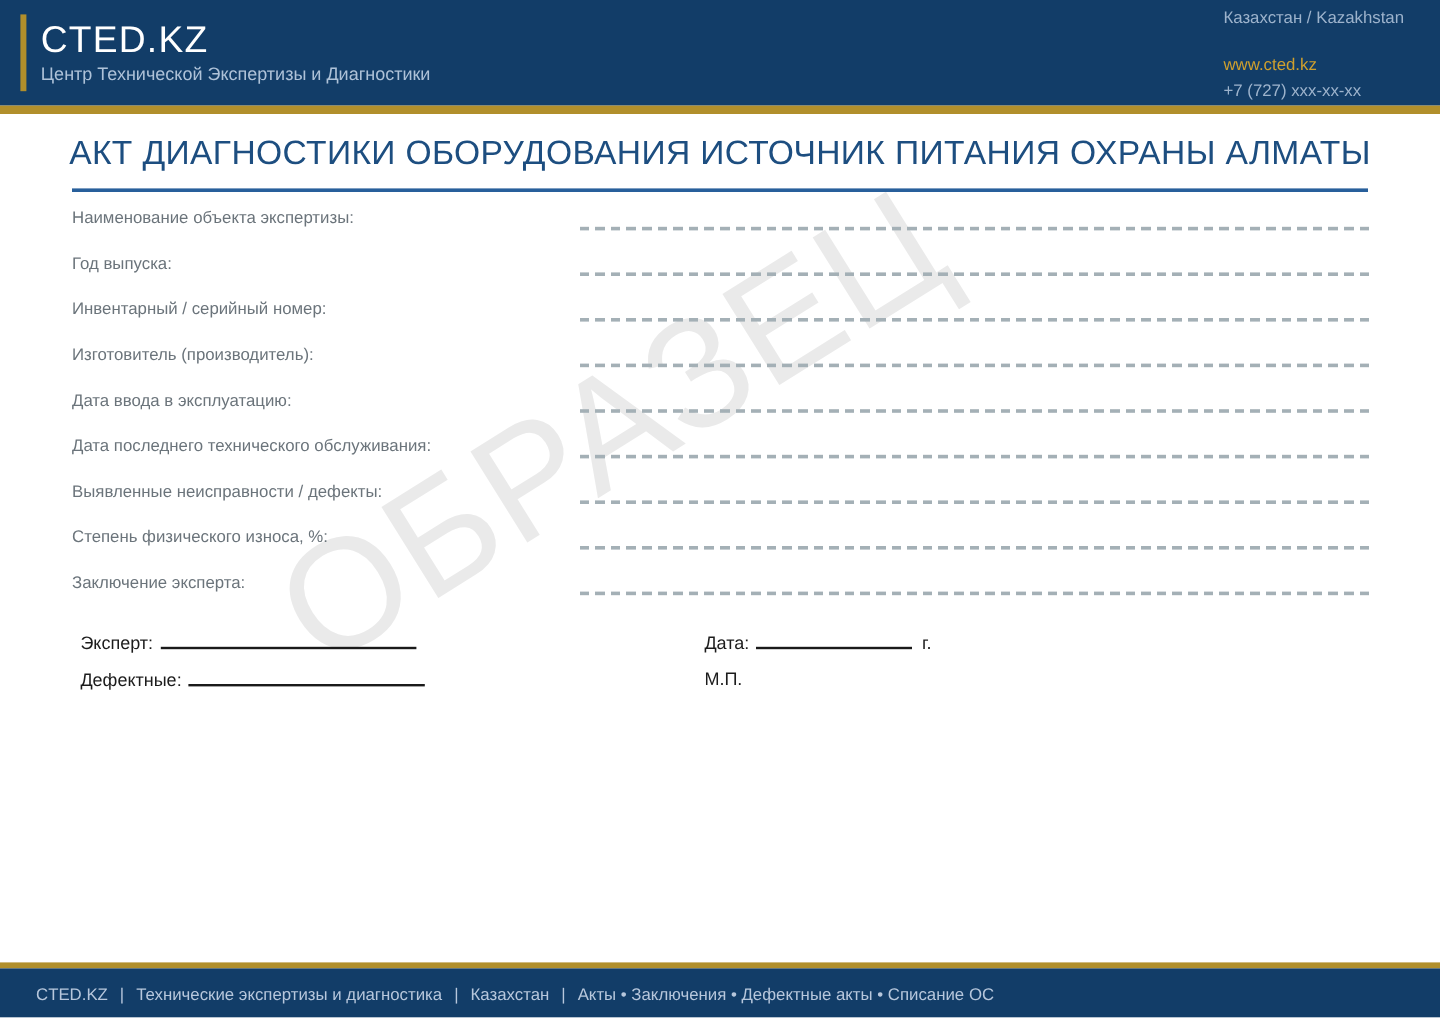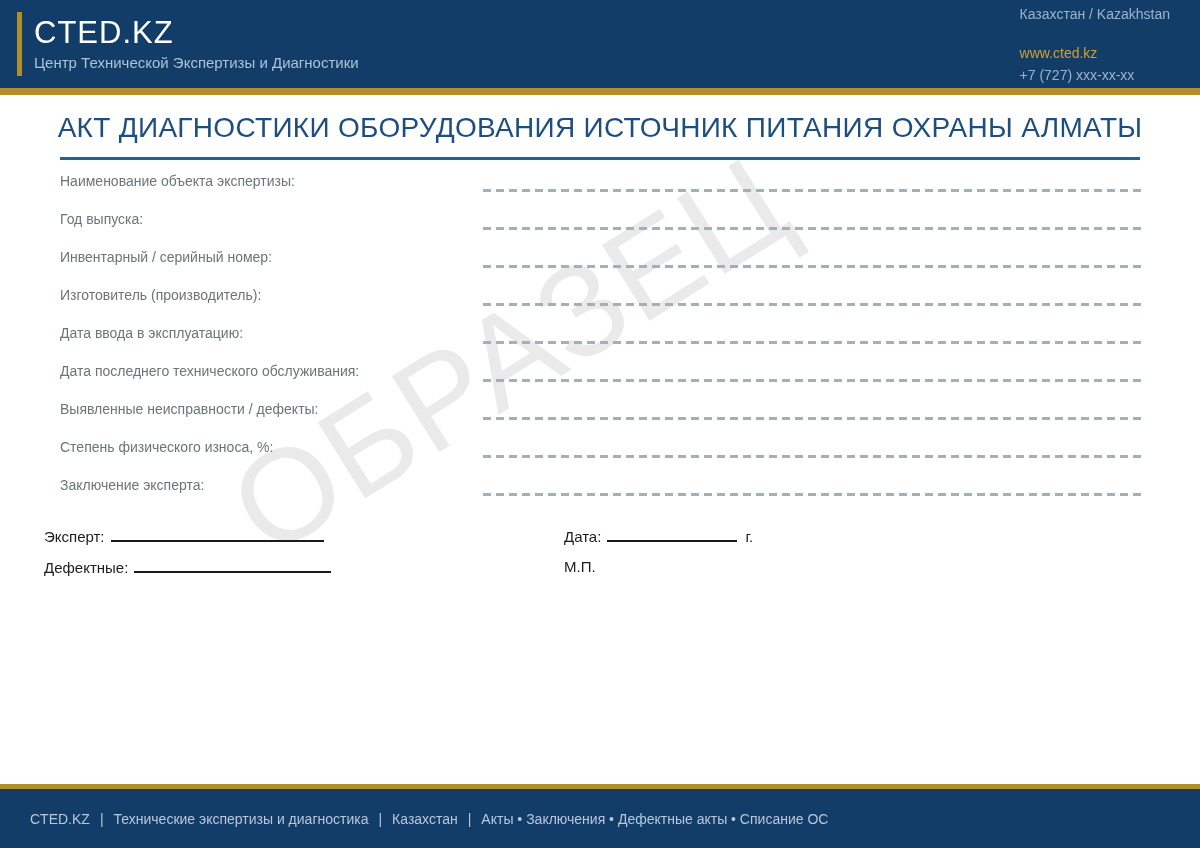--- a/index.html
+++ b/index.html
@@ -40,33 +40,33 @@
 
   .fields { position:relative; z-index:1; margin-top:2px; padding:0 59px 0 60px; }
   .field-row { display:flex; align-items:center; height:38px; }
   .field-label { flex:0 0 423px; width:423px; font-size:14px; color:#6b747b; }
   .field-line {
     flex:1; height:3px; position:relative; top:9px;
     background:repeating-linear-gradient(90deg, #a4b0b6 0 8px, transparent 8px 13px);
   }
 
   
-  .signature { position:relative; z-index:1; margin-top:16px; padding:0 44px; font-size:15px; color:#1c1c1c; }
+  .signature { position:relative; z-index:1; margin-top:16px; padding:0 67px; font-size:15px; color:#1c1c1c; }
   .sig-row { display:flex; align-items:center; height:31px; }
   .sig-left { flex:0 0 520px; width:520px; }
   .sig-line { display:inline-block; border-bottom:2px solid #1a1a1a; height:13px; margin-left:6px; }
   .sig-line.w-expert { width:213px; }
   .sig-line.w-position { width:197px; }
   .sig-line.w-date { width:130px; margin-right:8px; }
 
   
   .footer { position:absolute; left:0; right:0; bottom:0; z-index:2; }
   .footer-gold { height:5px; background:#b18f2b; }
   .footer-bar {
-    height:59px; background:#123d68; color:#b7c7dc; font-size:14px;
+    height:41px; background:#123d68; color:#b7c7dc; font-size:14px;
     display:flex; align-items:center; padding:0 30px; box-sizing:border-box;
   }
   .footer-sep { margin:0 10px; color:#b7c7dc; }
 </style>
 </head>
 <body>
 
 <div class="page">
 
   <div class="top-header">

